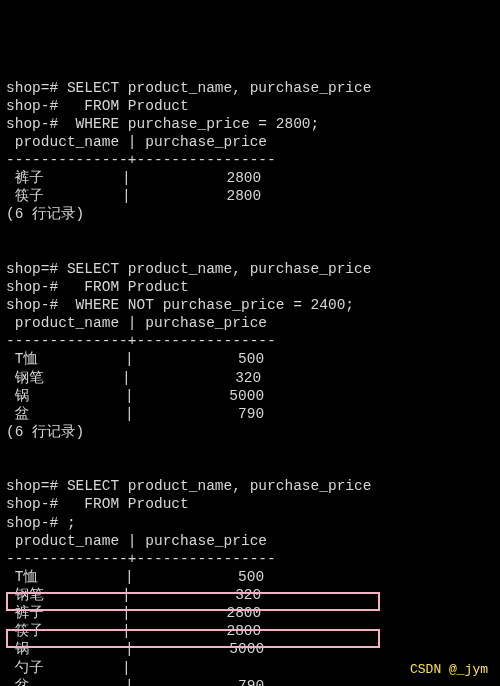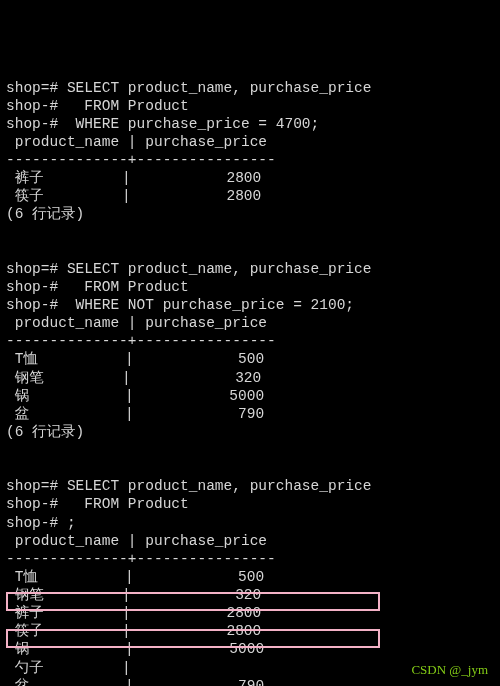--- a/index.html
+++ b/index.html
@@ -22,44 +22,44 @@
     height: 19px;
     left: 6px;
     width: 374px;
     box-sizing: border-box;
     pointer-events: none;
   }
   .watermark {
     position: absolute;
     bottom: 8px;
     right: 12px;
-    color: #84cc16;
-    font-family: Liberation Serif, serif;
+    color: #fde047;
+    font-family: Liberation Mono, monospace;
     font-size: 13px;
     white-space: nowrap;
   }
 </style>
 </head>
 <body>
 
 
 
 <span>shop=# SELECT product_name, purchase_price</span>
 <span>shop-#   FROM Product</span>
-<span>shop-#  WHERE purchase_price = 4700;</span>
+<span>shop-#  WHERE purchase_price = 2800;</span>
 <span> product_name | purchase_price</span>
 <span>--------------+----------------</span>
 <span> 裤子         |           2800</span>
 <span> 筷子         |           2800</span>
 <span>(6 行记录)</span>
 
 
 <span>shop=# SELECT product_name, purchase_price</span>
 <span>shop-#   FROM Product</span>
-<span>shop-#  WHERE NOT purchase_price = 2100;</span>
+<span>shop-#  WHERE NOT purchase_price = 2400;</span>
 <span> product_name | purchase_price</span>
 <span>--------------+----------------</span>
 <span> T恤          |            500</span>
 <span> 钢笔         |            320</span>
 <span> 锅           |           5000</span>
 <span> 盆           |            790</span>
 <span>(6 行记录)</span>
 
 
 <span>shop=# SELECT product_name, purchase_price</span>

